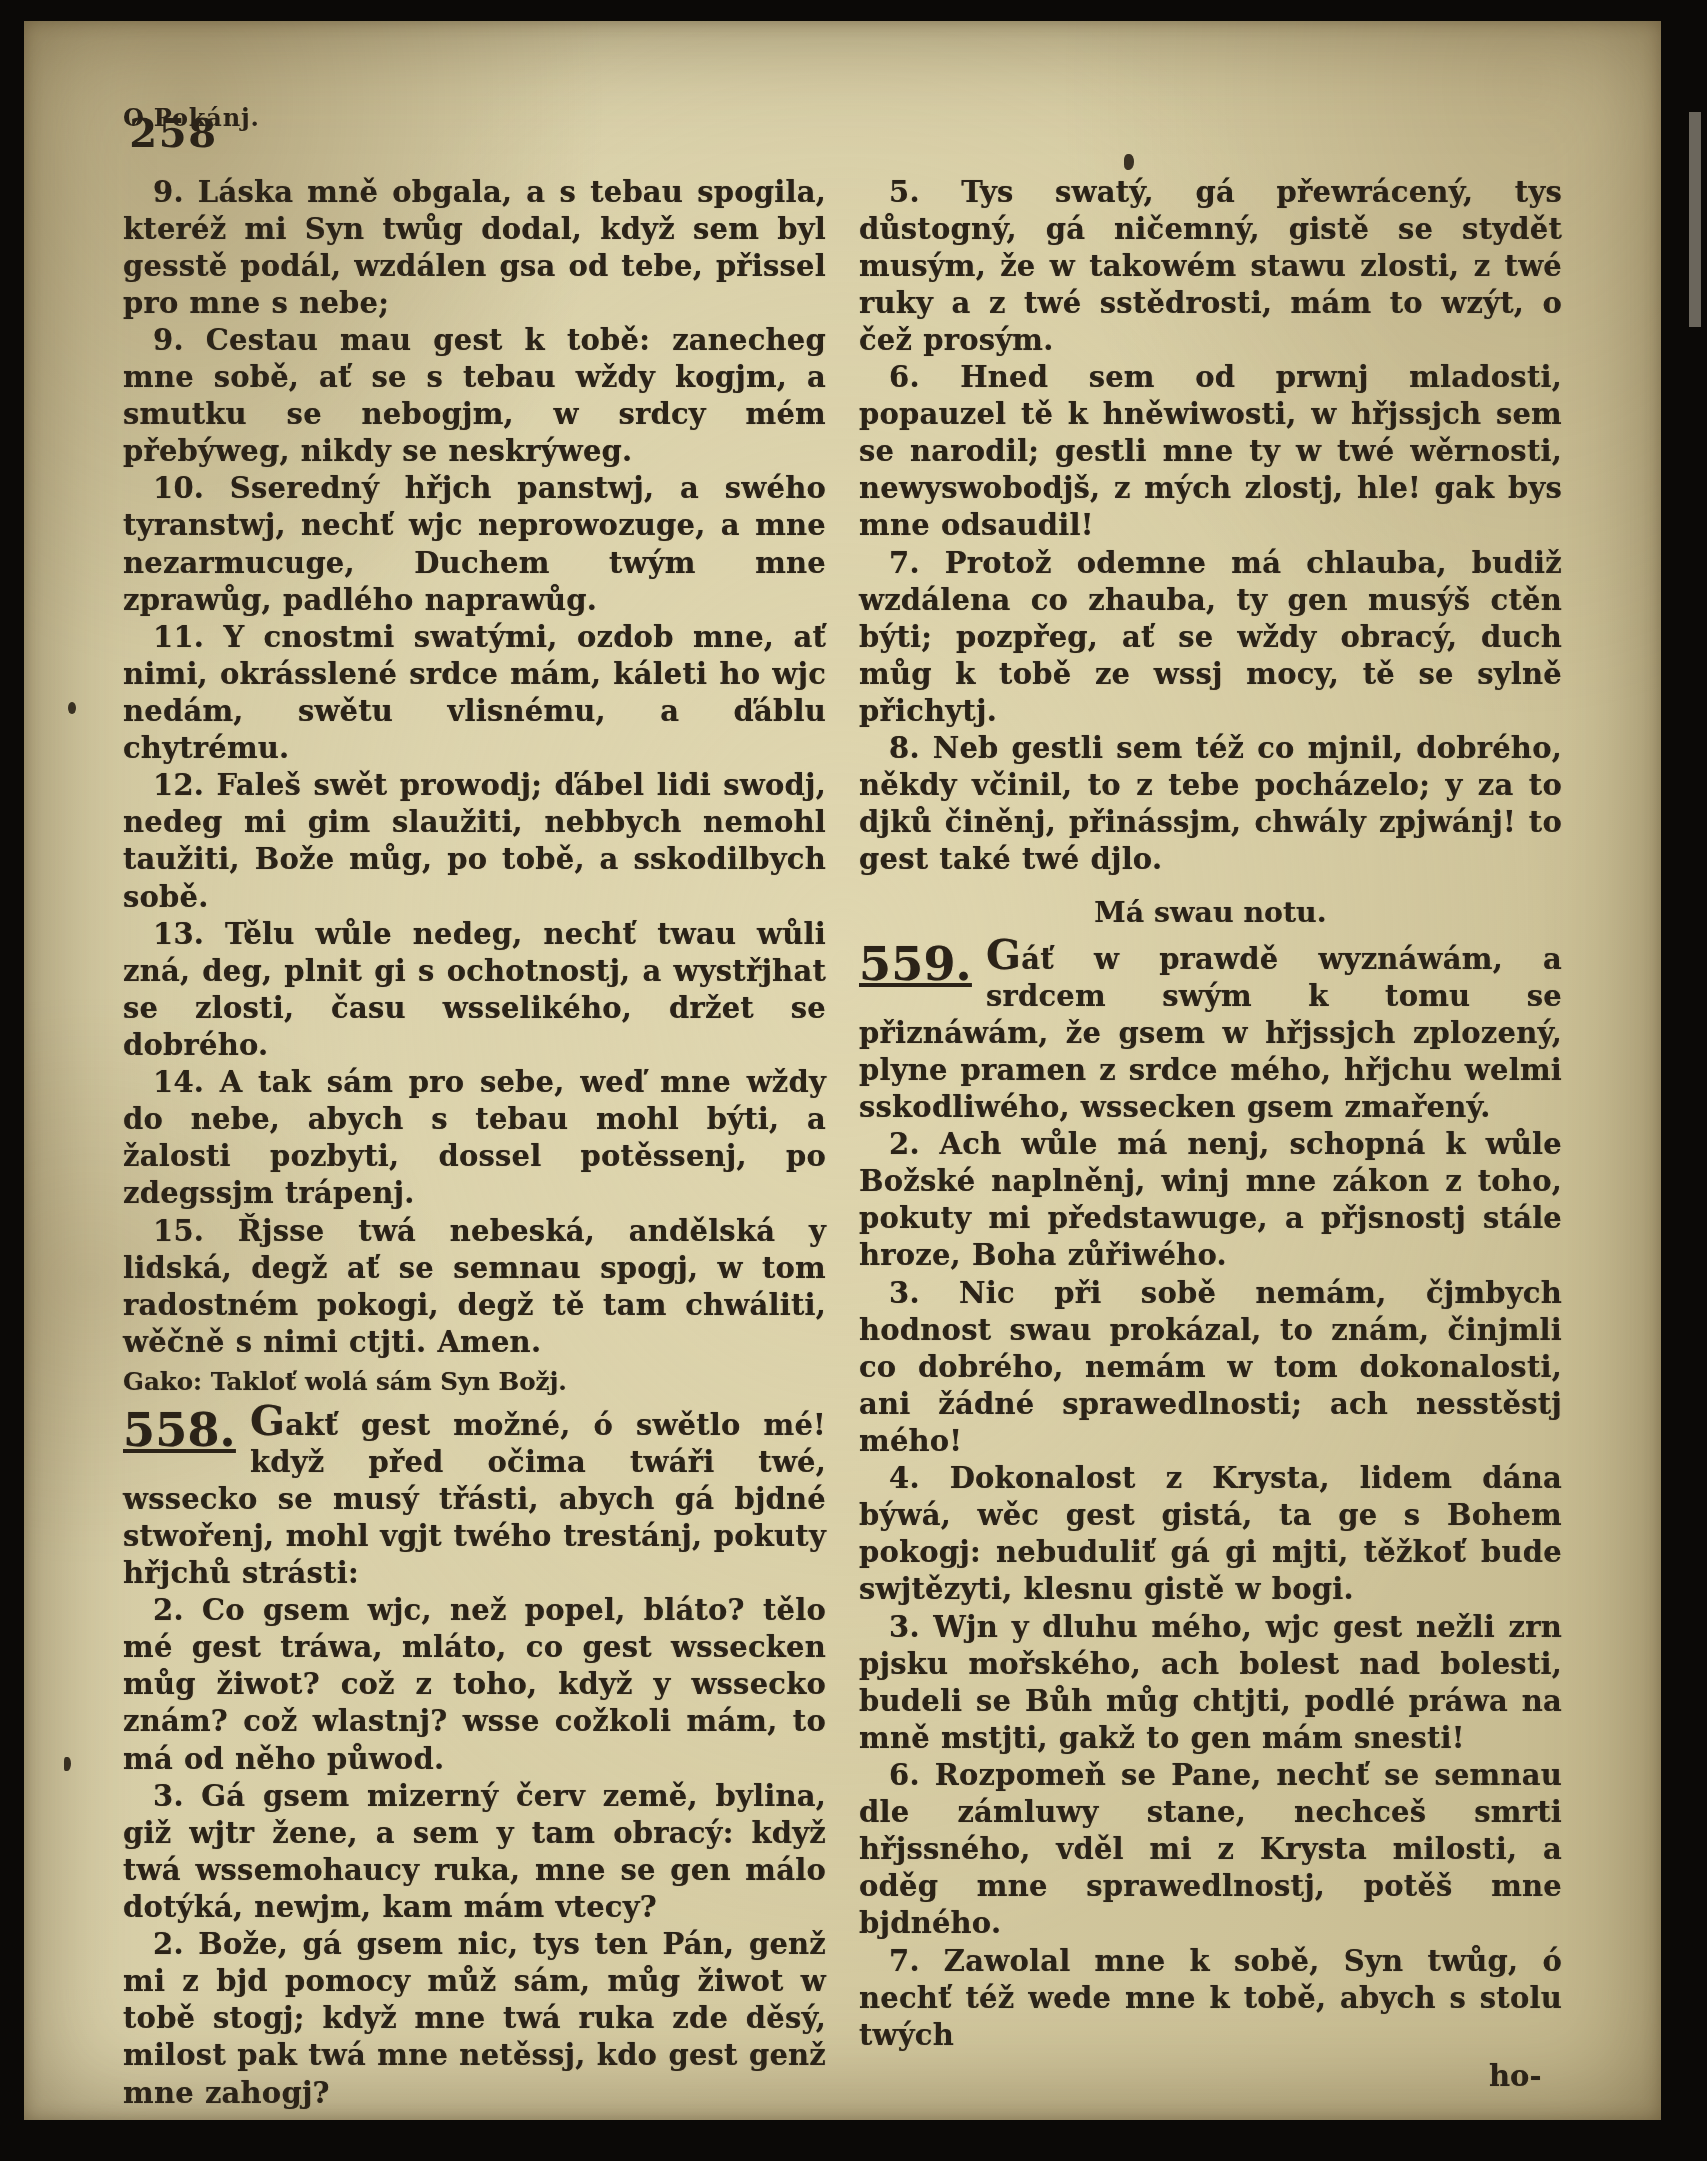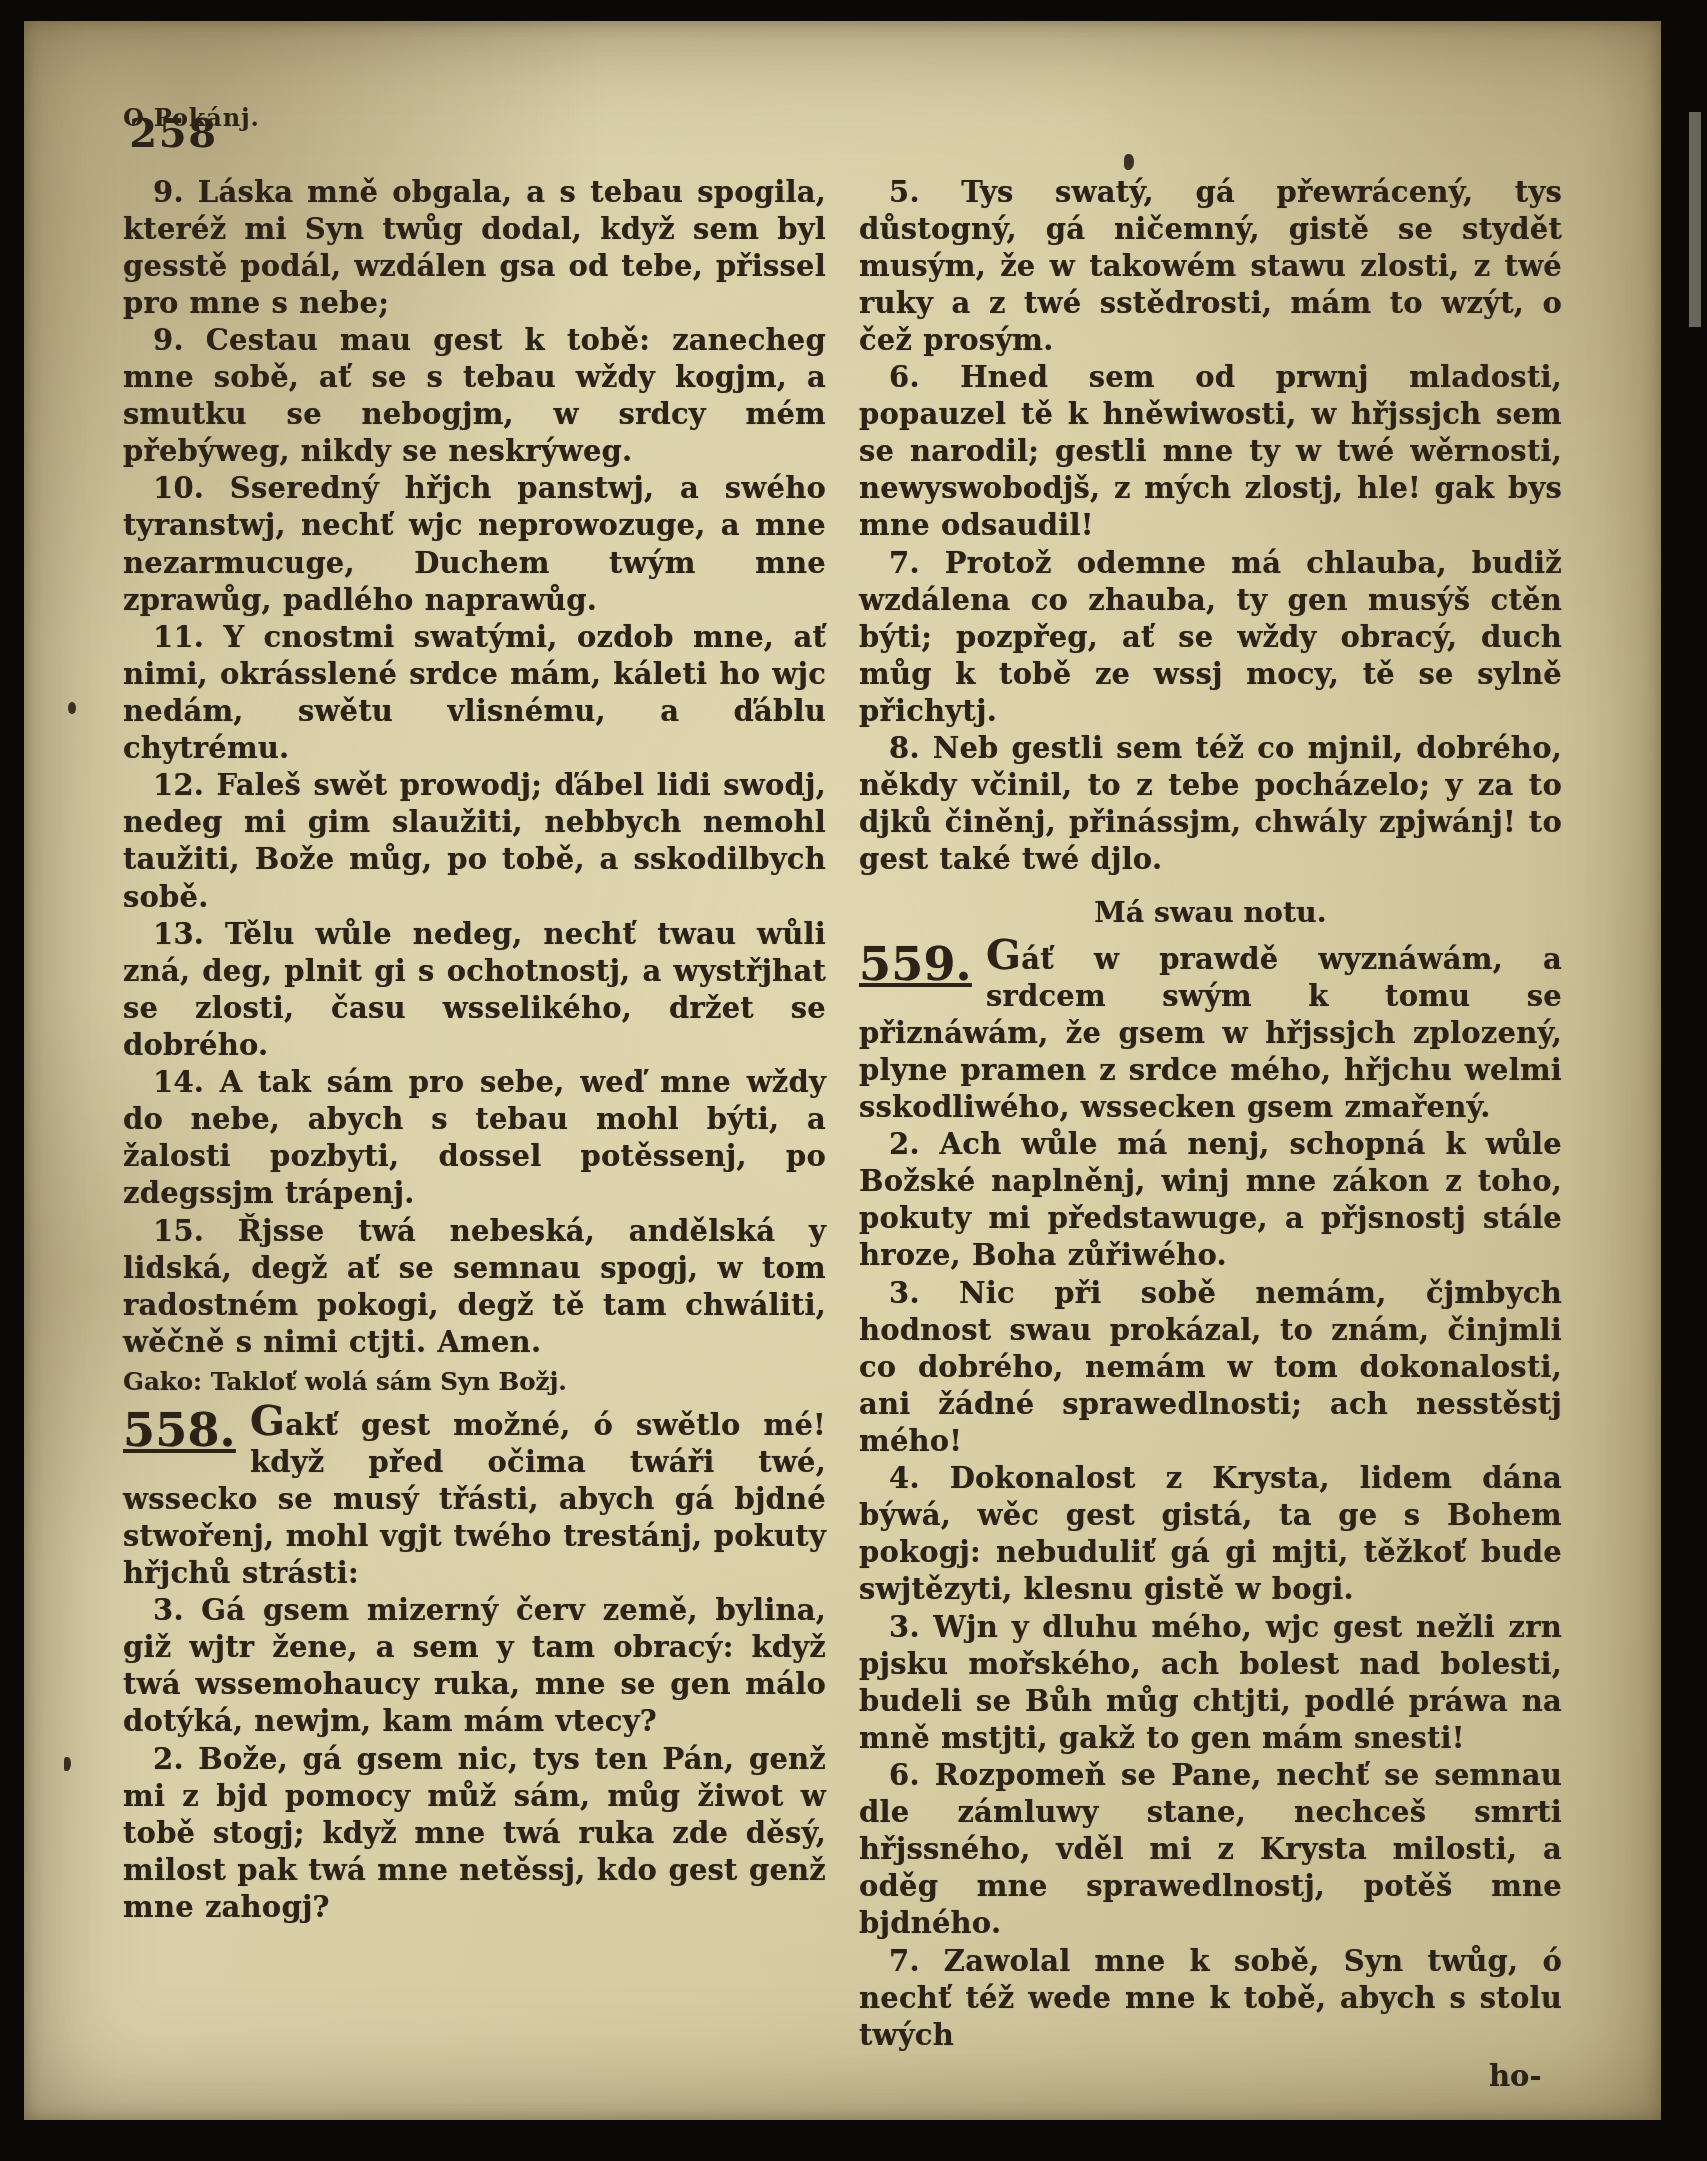--- a/index.html
+++ b/index.html
@@ -95,20 +95,21 @@
           <p class="verse">12. Faleš swět prowodj; ďábel lidi swodj, nedeg mi gim slaužiti, nebbych nemohl taužiti, Bože můg, po tobě, a sskodilbych sobě.</p>
           <p class="verse">13. Tělu wůle nedeg, nechť twau wůli zná, deg, plnit gi s ochotnostj, a wystřjhat se zlosti, času wsselikého, držet se dobrého.</p>
           <p class="verse">14. A tak sám pro sebe, weď mne wždy do nebe, abych s tebau mohl býti, a žalosti pozbyti, dossel potěssenj, po zdegssjm trápenj.</p>
           <p class="verse">15. Řjsse twá nebeská, andělská y lidská, degž ať se semnau spogj, w tom radostném pokogi, degž tě tam chwáliti, wěčně s nimi ctjti. Amen.</p>
 
           <p class="tune-ref">Gako: Takloť wolá sám Syn Božj.</p>
 
           <p class="verse hymn-open">
             <span class="hymn-number">558.</span><span class="initial">G</span><span>akť gest možné, ó swětlo mé! když před očima twáři twé, wssecko se musý třásti, abych gá bjdné stwořenj, mohl vgjt twého trestánj, pokuty hřjchů strásti:</span>
           </p>
+          <p class="verse">2. Co gsem wjc, než popel, bláto? tělo mé gest tráwa, mláto, co gest wssecken můg žiwot? což z toho, když y wssecko znám? což wlastnj? wsse cožkoli mám, to má od něho půwod.</p>
           <p class="verse">3. Gá gsem mizerný červ země, bylina, giž wjtr žene, a sem y tam obracý: když twá wssemohaucy ruka, mne se gen málo dotýká, newjm, kam mám vtecy?</p>
           <p class="verse">2. Bože, gá gsem nic, tys ten Pán, genž mi z bjd pomocy můž sám, můg žiwot w tobě stogj; když mne twá ruka zde děsý, milost pak twá mne netěssj, kdo gest genž mne zahogj?</p>
         </div>
 
         <div class="col">
           <p class="verse">5. Tys swatý, gá přewrácený, tys důstogný, gá ničemný, gistě se stydět musým, že w takowém stawu zlosti, z twé ruky a z twé sstědrosti, mám to wzýt, o čež prosým.</p>
           <p class="verse">6. Hned sem od prwnj mladosti, popauzel tě k hněwiwosti, w hřjssjch sem se narodil; gestli mne ty w twé wěrnosti, newyswobodjš, z mých zlostj, hle! gak bys mne odsaudil!</p>
           <p class="verse">7. Protož odemne má chlauba, budiž wzdálena co zhauba, ty gen musýš ctěn býti; pozpřeg, ať se wždy obracý, duch můg k tobě ze wssj mocy, tě se sylně přichytj.</p>
           <p class="verse">8. Neb gestli sem též co mjnil, dobrého, někdy včinil, to z tebe pocházelo; y za to djků činěnj, přinássjm, chwály zpjwánj! to gest také twé djlo.</p>
 

